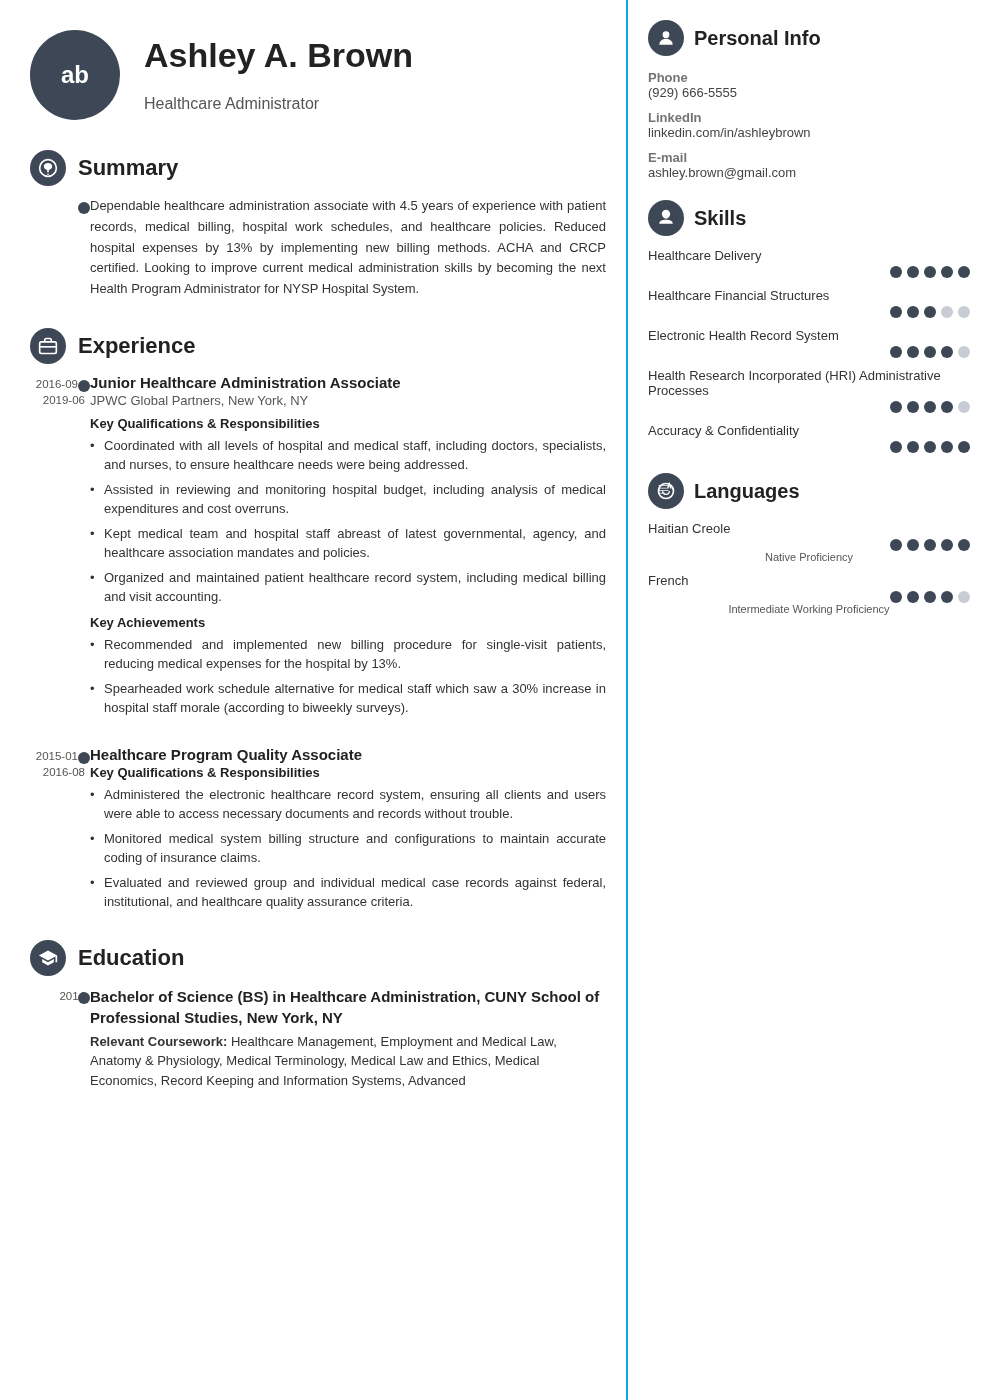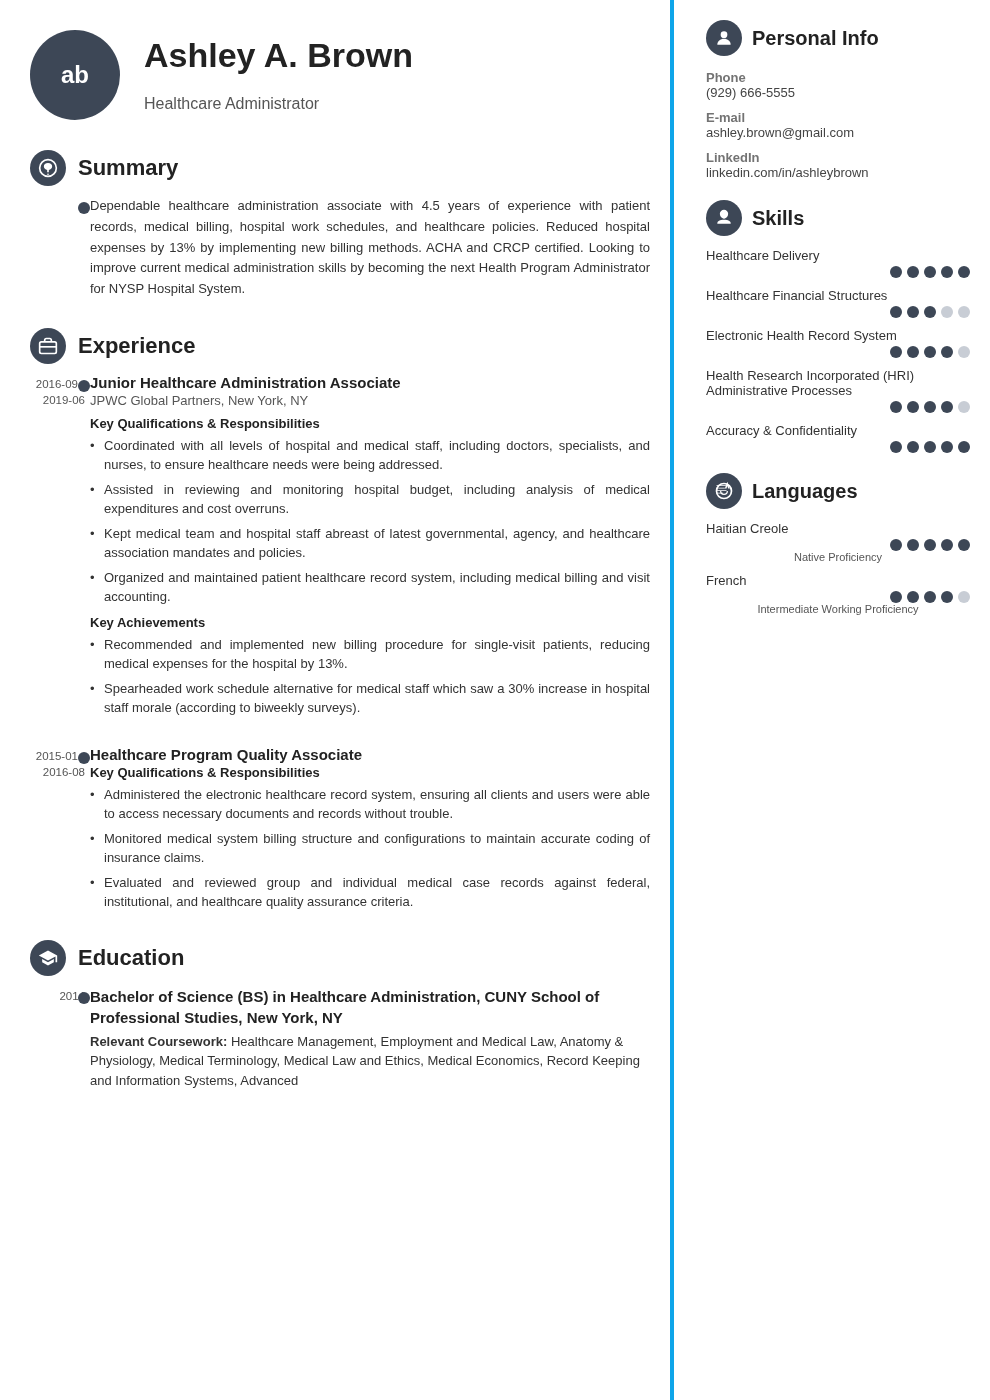--- a/index.html
+++ b/index.html
@@ -16,23 +16,23 @@
       width: 990px;
       min-height: 1400px;
     }
     
     .left-col {
       flex: 1;
       padding: 30px 20px 30px 30px;
     }
     
     .right-col {
-      width: 320px;
-      padding: 20px 20px 30px 32px;
-      border-left: 4px solid #0ea5e9;
+      width: 364px;
+      padding: 20px 20px 30px 20px;
+      border-left: 2px solid #0ea5e9;
     }
 
     
     .header {
       display: flex;
       align-items: center;
       margin-bottom: 30px;
     }
     .avatar {
       width: 90px;
@@ -439,26 +439,26 @@
         </svg>
       </div>
       <span class="pi-title">Personal Info</span>
     </div>
 
     <div class="pi-row">
       <div class="pi-label">Phone</div>
       <div class="pi-value">(929) 666-5555</div>
     </div>
     <div class="pi-row">
+      <div class="pi-label">LinkedIn</div>
+      <div class="pi-value">linkedin.com/in/ashleybrown</div>
+    </div>
+    <div class="pi-row">
       <div class="pi-label">E-mail</div>
       <div class="pi-value">ashley.brown@gmail.com</div>
-    </div>
-    <div class="pi-row">
-      <div class="pi-label">LinkedIn</div>
-      <div class="pi-value">linkedin.com/in/ashleybrown</div>
     </div>
 
     <div class="right-section-header">
       <div class="right-section-icon">
         <svg viewBox="0 0 24 24" xmlns="http://www.w3.org/2000/svg">
           <path d="M12 2C9.24 2 7 4.24 7 7c0 2.85 2.01 5.22 4.72 5.86L12 13l.28-.14C15 12.22 17 9.85 17 7c0-2.76-2.24-5-5-5z" fill="#fff"></path>
           <path d="M12 14c-5 0-8 2-8 4v1h16v-1c0-2-3-4-8-4z" fill="#fff"></path>
         </svg>
       </div>
       <span class="right-section-title">Skills</span>

